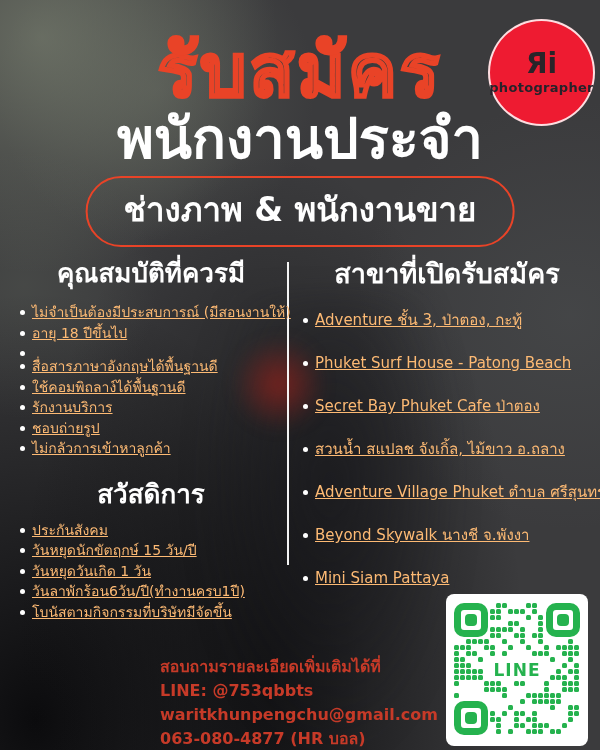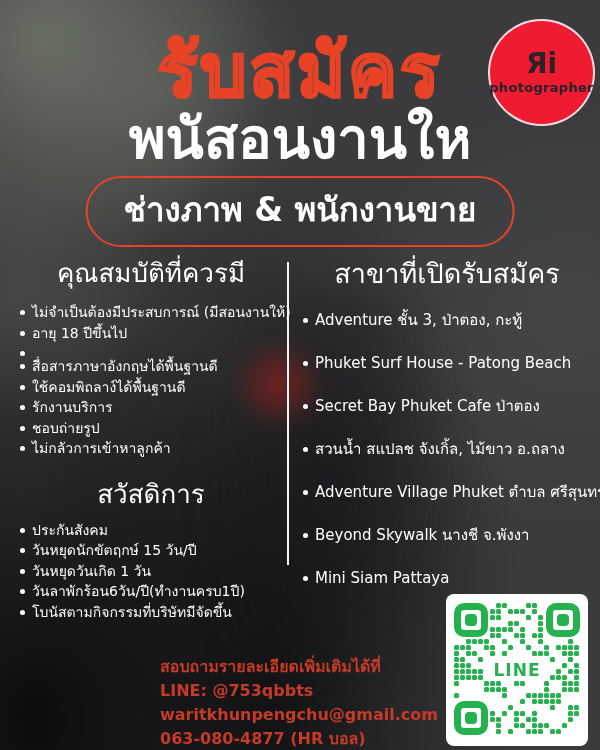--- a/index.html
+++ b/index.html
@@ -43,25 +43,25 @@
     font-size:56px; font-weight:800; color:#fff; }
   .positions-pill{ position:absolute; top:176px; left:50%; transform:translateX(-50%);
     border:2.5px solid var(--accent,#e94327); border-radius:60px;
     padding:5px 36px 9px; font-size:33px; font-weight:700; color:#fff; white-space:nowrap; }
 
   
   .divider{ position:absolute; left:287px; top:262px; width:2px; height:303px;
     background:rgba(255,255,255,.95); }
   .left-col{ position:absolute; left:18px; top:252px; width:266px; }
   .right-col{ position:absolute; left:301px; top:252px; width:292px; }
-  .section-heading{ font-size:26px; font-weight:400; color:#fff; text-align:center;
+  .section-heading{ font-size:26px; font-weight:700; color:#fff; text-align:center;
     margin-bottom:9px; white-space:nowrap; }
   .right-col .section-heading{ font-size:27px; margin-bottom:15px; }
   ul{ list-style:none; }
-  li{ display:flex; align-items:flex-start; color:#ffffff; white-space:nowrap; }
+  li{ display:flex; align-items:flex-start; color:#fdba74; white-space:nowrap;text-decoration:underline; }
   .dot{ flex:none; width:5px; height:5px; border-radius:50%; background:#fff;
     margin:8px 7px 0 2px; }
   .qual-list li, .benefit-list li{ font-size:14px; font-weight:500; line-height:20.5px; }
   .benefits-heading{ margin-top:14px; margin-bottom:6px; }
   .branch-list li{ font-size:15px; font-weight:500; line-height:20px; margin-bottom:23px; }
   .branch-list .dot{ margin-top:8px; }
 
   
   .contact{ position:absolute; left:160px; top:655px; color:var(--contact_red,#c63a28);
     font-weight:700; font-size:16px; line-height:24px; white-space:nowrap; }
@@ -89,21 +89,21 @@
   <div class="bg-person"></div>
   <div class="bg-camera"></div>
 
   <div class="main-title">รับสมัคร</div>
 
   <div class="logo-circle">
     <span class="logo-glyph">Яi</span>
     <span class="logo-label">photographer</span>
   </div>
 
-  <div class="subtitle">พนัสอนงานให</div>
+  <div class="subtitle">พนักงานประจำ</div>
 
   <div class="positions-pill">ช่างภาพ &amp; พนักงานขาย</div>
 
   <div class="divider"></div>
 
   <div class="left-col">
     <div class="section-heading">คุณสมบัติที่ควรมี</div>
     <ul class="qual-list">
 
     <li>

